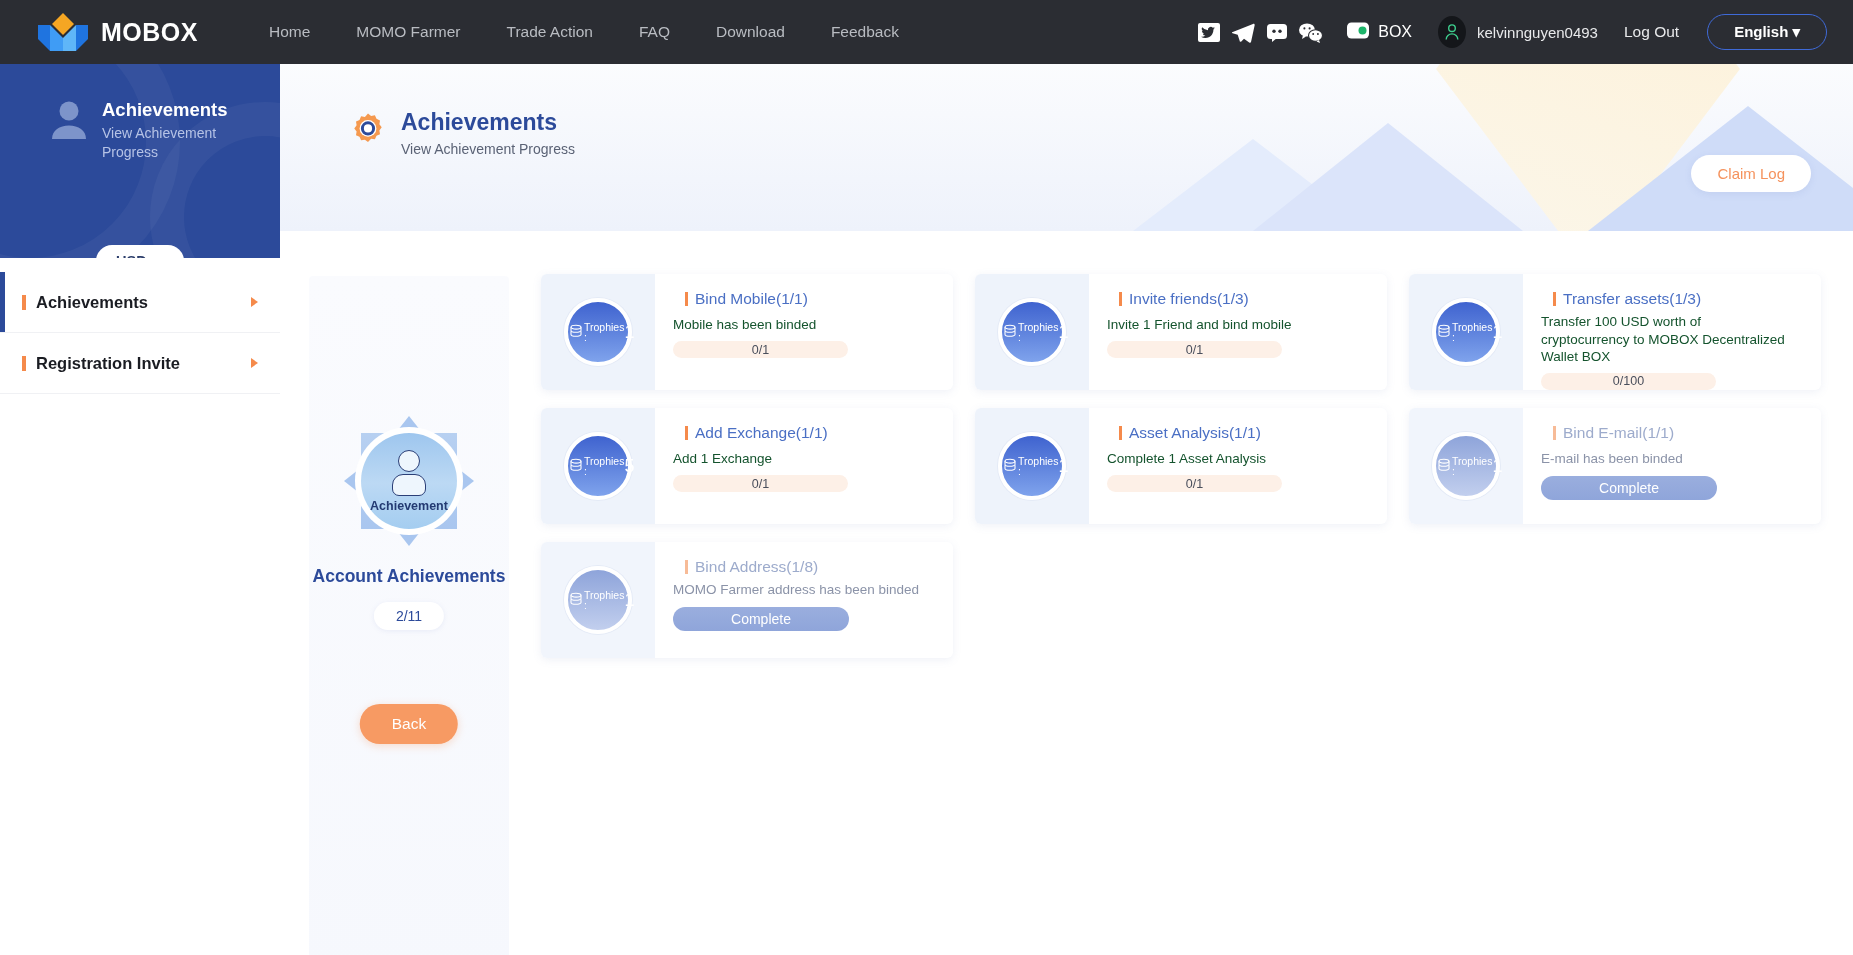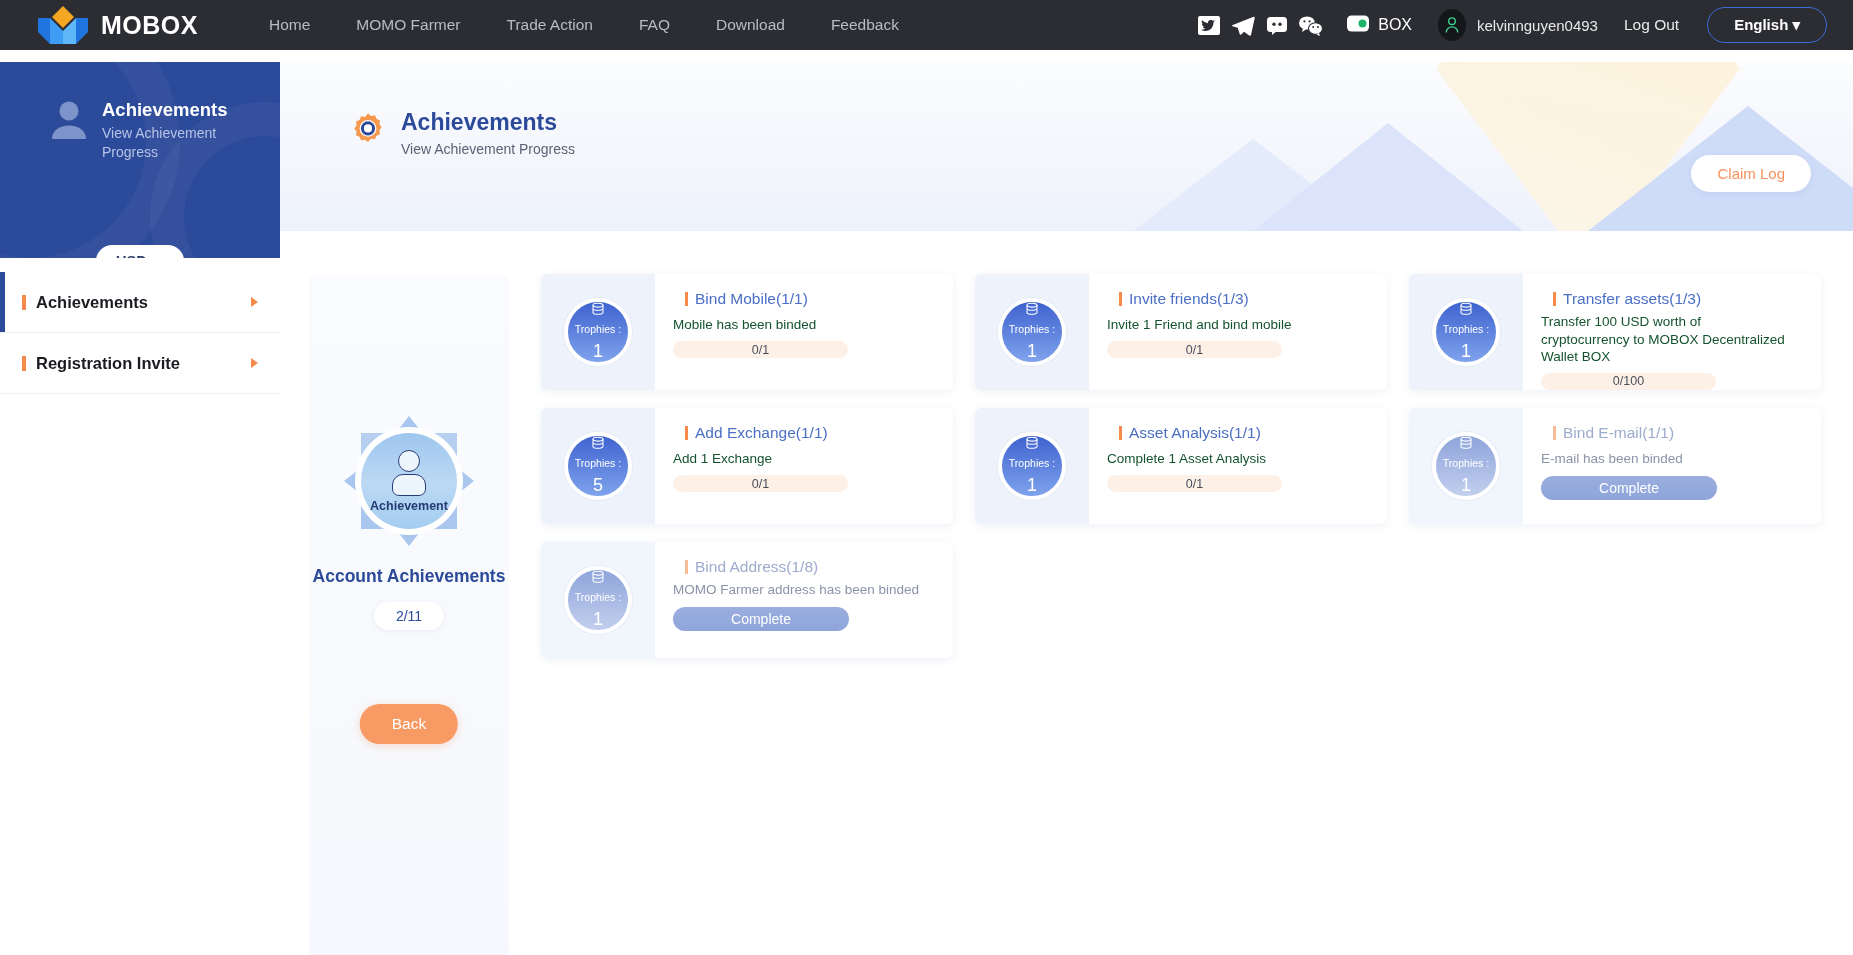--- a/index.html
+++ b/index.html
@@ -6,21 +6,21 @@
   html, body {
     width: 1853px; height: 955px;
     font-family: "Liberation Sans", sans-serif;
     background: #ffffff;
     overflow: hidden;
   }
 
   
   .topnav {
     position: absolute; top: 0; left: 0;
-    width: 1853px; height: 50px;
+    width: 1853px; height: 64px;
     background: #2b2d33;
     display: flex; align-items: center;
     z-index: 40;
   }
   .brand { display: flex; align-items: center; margin-left: 36px; }
   .brand-logo { width: 54px; height: 38px; position: relative; }
   .brand-name {
     color: #ffffff; font-size: 25px; font-weight: 700;
     letter-spacing: 0.5px; margin-left: 11px;
   }
@@ -194,21 +194,21 @@
   .card-badge {
     width: 114px; flex: none;
     background: #eef3fb;
     display: flex; align-items: center; justify-content: center;
   }
   .trophy {
     width: 68px; height: 68px; border-radius: 50%;
     background: linear-gradient(180deg, #3f63cf 0%, #7fa3ec 100%);
     border: 4px solid #ffffff;
     box-shadow: 0 0 0 1px #e4eaf6;
-    display: flex; flex-direction: column; align-items: center; justify-content: space-between;
+    display: flex; align-items: center; justify-content: flex-start;
     color: #ffffff;
   }
   .card.done .trophy { background: linear-gradient(180deg, #8ea4da 0%, #c2cfee 100%); }
   .card.done .card-badge { background: #f1f5fc; }
   .coin-ic { width: 16px; height: 16px; margin-bottom: 1px; }
   .tr-label { font-size: 10.5px; line-height: 1; }
   .tr-num { font-size: 18px; font-weight: 400; line-height: 1.15; margin-top: 1px; }
   .card-body { flex: 1; padding: 16px 16px 0 18px; position: relative; }
   .c-title { display: flex; align-items: center; padding-left: 12px; }
   .c-bar { width: 3px; height: 14px; background: #f58a4b; margin-right: 7px; flex: none; }

